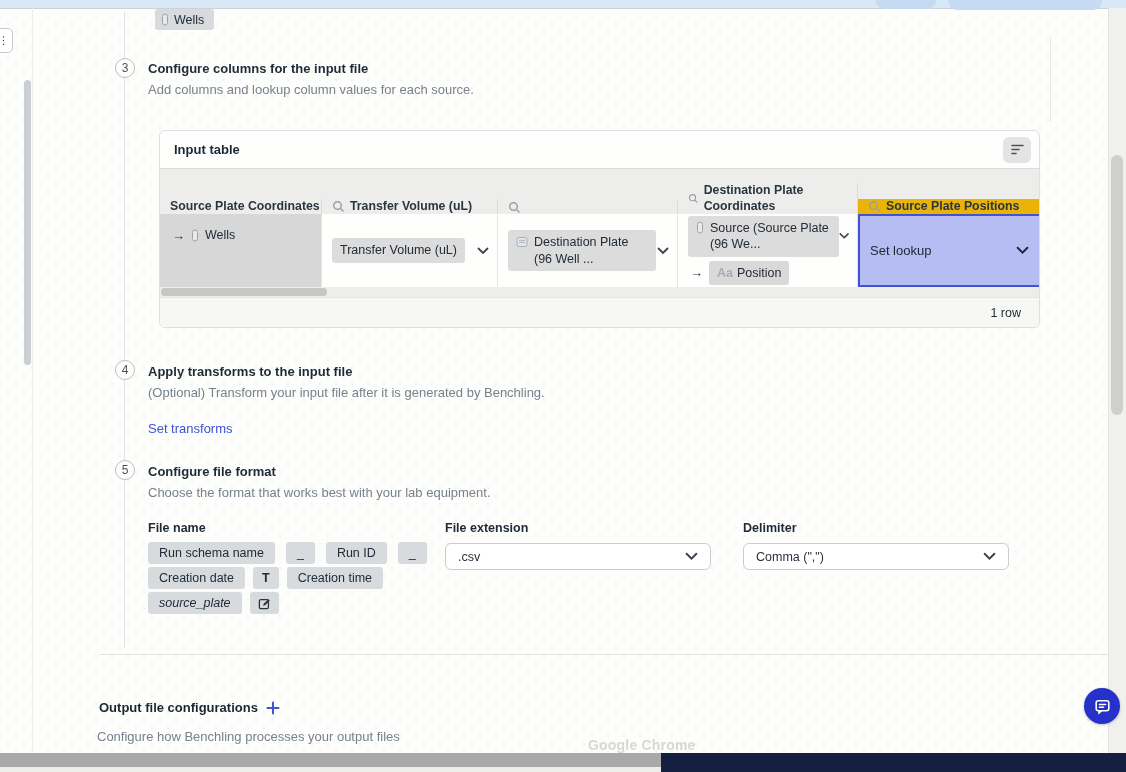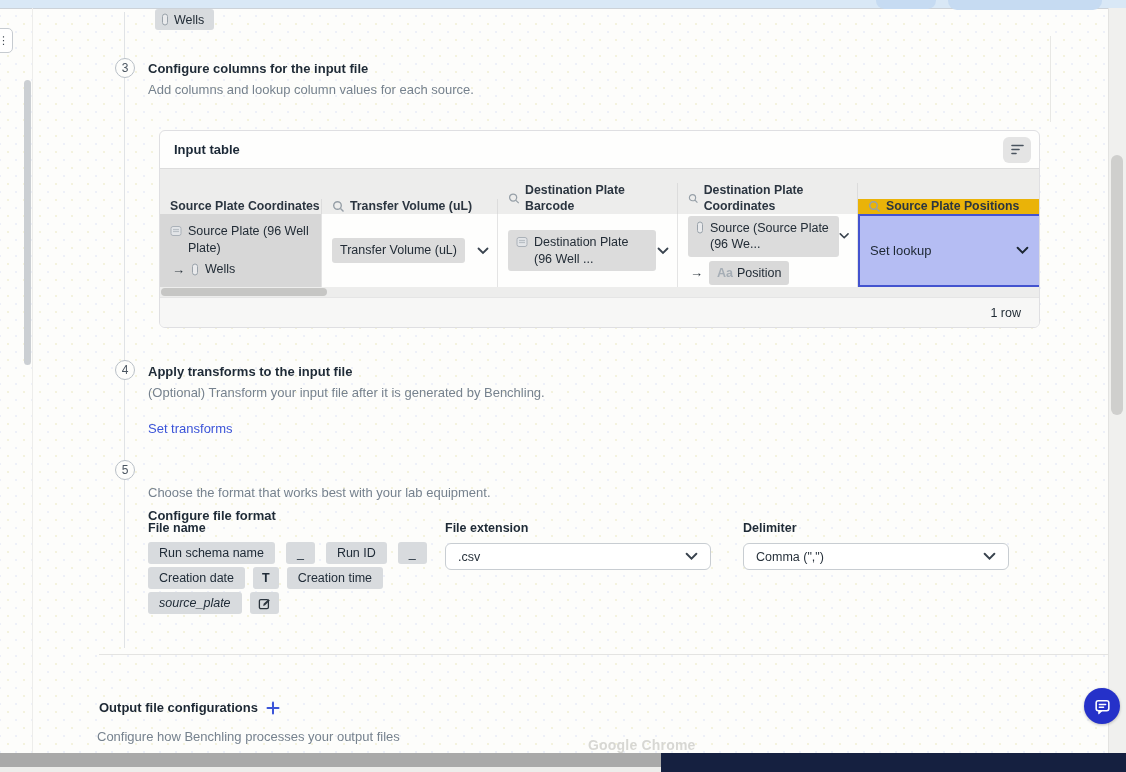--- a/index.html
+++ b/index.html
@@ -148,55 +148,40 @@
             <circle cx="5.5" cy="5.5" r="3.8" fill="none" stroke="#97a0a8" stroke-width="1.4"></circle>
             <line x1="8.5" y1="8.5" x2="11.5" y2="11.5" stroke="#97a0a8" stroke-width="1.4"></line>
           </svg>
         <span>Transfer Volume (uL)</span>
       </div>
       <div class="th c3">
         <svg width="13" height="13" viewBox="0 0 13 13">
             <circle cx="5.5" cy="5.5" r="3.8" fill="none" stroke="#97a0a8" stroke-width="1.4"></circle>
             <line x1="8.5" y1="8.5" x2="11.5" y2="11.5" stroke="#97a0a8" stroke-width="1.4"></line>
           </svg>
-        <span>Destination Plate Barcode</span>
       </div>
       <div class="th c4">
         <svg width="13" height="13" viewBox="0 0 13 13">
             <circle cx="5.5" cy="5.5" r="3.8" fill="none" stroke="#97a0a8" stroke-width="1.4"></circle>
             <line x1="8.5" y1="8.5" x2="11.5" y2="11.5" stroke="#97a0a8" stroke-width="1.4"></line>
           </svg>
         <span>Destination Plate Coordinates</span>
       </div>
       <div class="th c5 sel">
         <svg width="13" height="13" viewBox="0 0 13 13">
             <circle cx="5.5" cy="5.5" r="3.8" fill="none" stroke="#97a0a8" stroke-width="1.4"></circle>
             <line x1="8.5" y1="8.5" x2="11.5" y2="11.5" stroke="#97a0a8" stroke-width="1.4"></line>
           </svg>
         <span>Source Plate Positions</span>
       </div>
     </div>
 
     <div class="trow">
 
       <div class="td td-source c1">
-        <div class="src-line1">
-          <svg width="12" height="12" style="flex:none;margin-top:2px;">
-              <rect x="1" y="1.5" width="10" height="9" rx="2" fill="#e3e5e8" stroke="#aab1b8"></rect>
-              <g fill="#aab1b8">
-                <circle cx="4" cy="4.5" r=".8"></circle>
-                <circle cx="6" cy="4.5" r=".8"></circle>
-                <circle cx="8" cy="4.5" r=".8"></circle>
-                <circle cx="4" cy="6.5" r=".8"></circle>
-                <circle cx="6" cy="6.5" r=".8"></circle>
-                <circle cx="8" cy="6.5" r=".8"></circle>
-              </g>
-            </svg>
-          <span>Source Plate (96 Well Plate)</span>
-        </div>
         <div class="src-line2">
           <span class="arrow">→</span>
           <svg width="8" height="13" style="flex:none;">
               <rect x="1.5" y="1" width="5" height="11" rx="2.5" fill="#e9eaec" stroke="#9aa2aa"></rect>
             </svg>
           <span>Wells</span>
         </div>
       </div>
 
       <div class="td td-mid c2">
@@ -265,21 +250,21 @@
   <div class="abs step-circle" style="left:115px;top:360px;">
     <span>4</span>
   </div>
   <div class="abs step-title" style="left:148px;top:364px;">Apply transforms to the input file</div>
   <div class="abs step-desc" style="left:148px;top:385px;">(Optional) Transform your input file after it is generated by Benchling.</div>
   <div class="abs link" style="left:148px;top:421px;">Set transforms</div>
 
   <div class="abs step-circle" style="left:115px;top:460px;">
     <span>5</span>
   </div>
-  <div class="abs step-title" style="left:148px;top:464px;margin-top:44px;">Configure file format</div>
+  <div class="abs step-title" style="left:148px;top:464px;">Configure file format</div>
   <div class="abs step-desc" style="left:148px;top:485px;">Choose the format that works best with your lab equipment.</div>
 
   <div class="abs label" style="left:148px;top:521px;">File name</div>
   <div class="abs label" style="left:445px;top:521px;">File extension</div>
   <div class="abs label" style="left:743px;top:521px;">Delimiter</div>
 
   <div class="abs chiprow" style="left:148px;top:542px;gap:11px;">
     <span class="fchip">Run schema name</span>
     <span class="fchip">_</span>
     <span class="fchip">Run ID</span>

